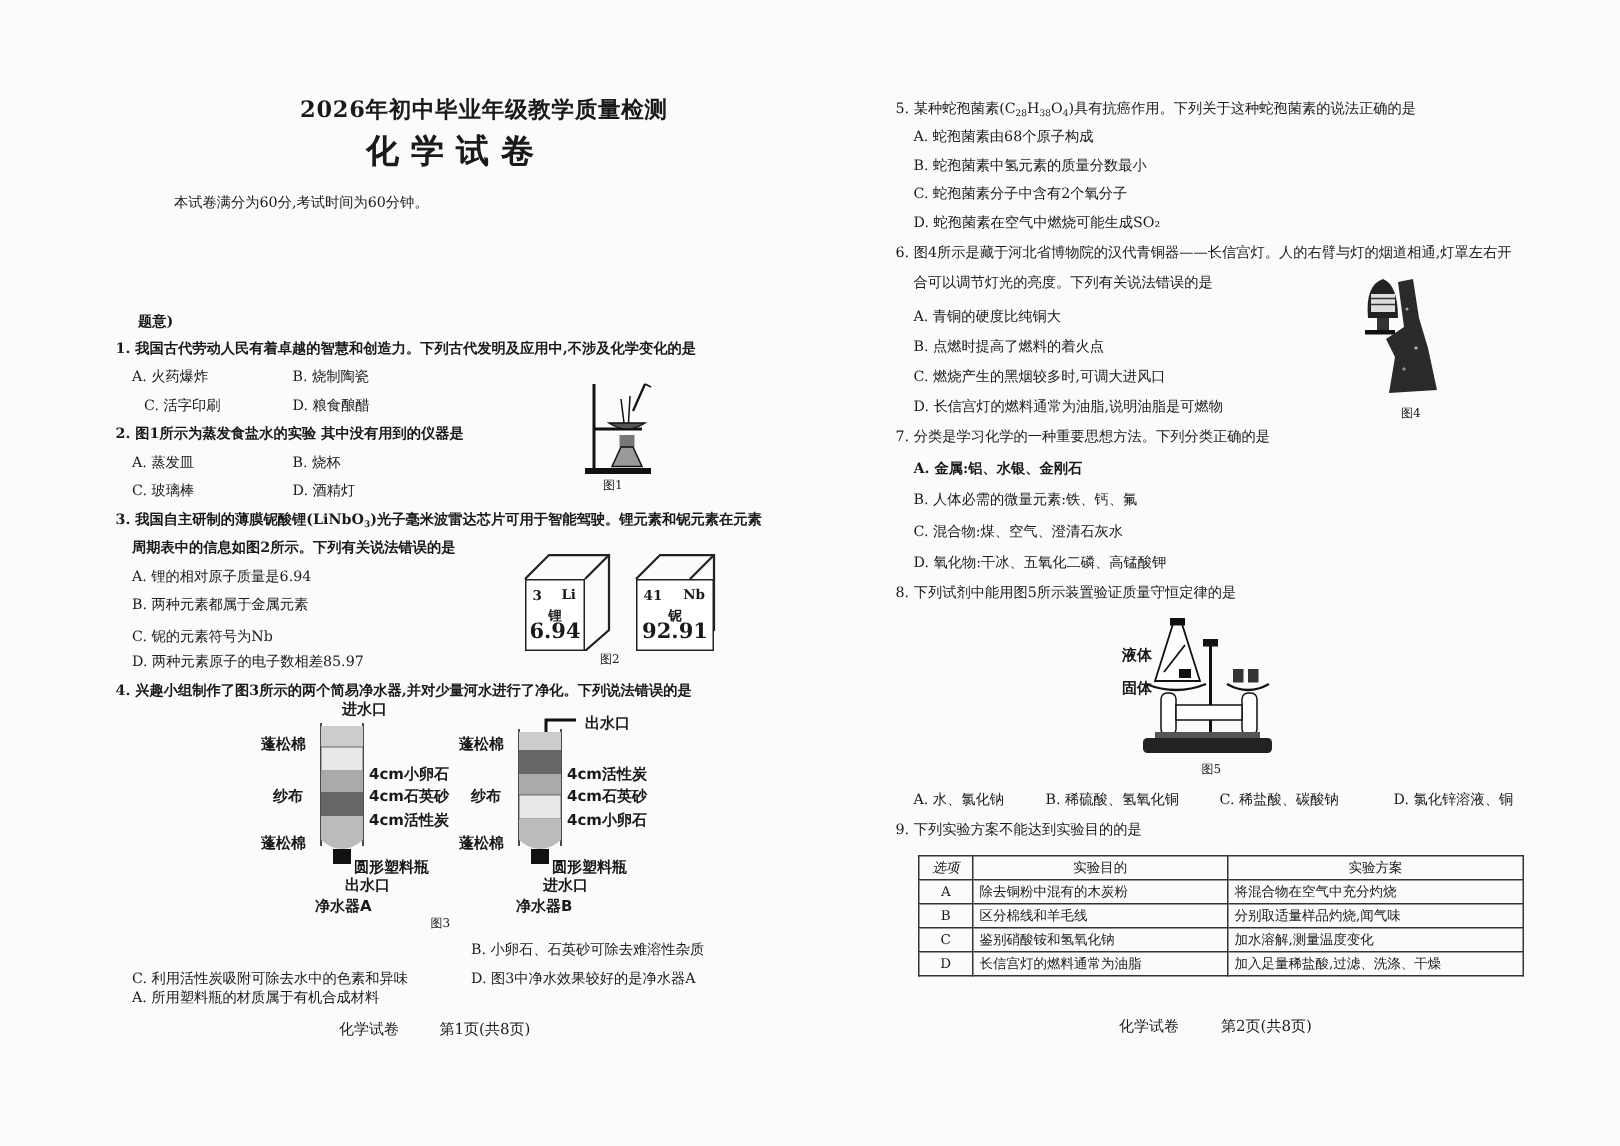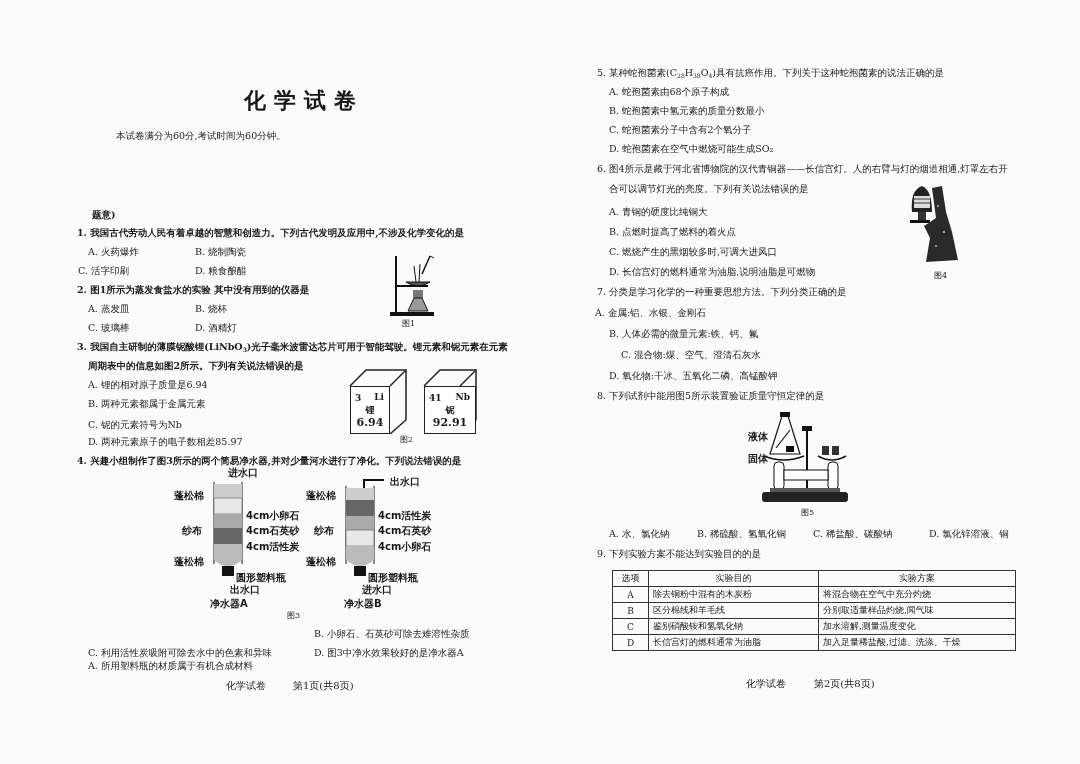--- a/index.html
+++ b/index.html
@@ -16,39 +16,40 @@
   .fig-cap { font-size: 8px; }
   .footer { font-size: 10px; }
   table.exp { border-collapse: collapse; font-size: 9px; position: absolute; }
   table.exp td, table.exp th { border: 1px solid #333; height: 16px; padding: 0 4px; font-weight: normal; }
   table.exp th { text-align: center; }
   table.exp td.opt { text-align: center; width: 36px; }
   .elcell { position: absolute; border: 1.5px solid #222; background: #fff; }
   .elcell .num { position: absolute; left: 4px; top: 6px; font-size: 9px; font-weight: bold; }
   .elcell .sym { position: absolute; right: 5px; top: 5px; font-size: 9px; font-weight: bold; margin-left: 44px; }
   .elcell .nm { position: absolute; left: 0; right: 0; top: 17px; text-align: center; font-size: 9px; font-weight: bold; }
-  .elcell .ms { position: absolute; left: 0; right: 0; bottom: 4px; text-align: center; font-size: 11px; font-weight: bold; }
+  .elcell .ms { position: absolute; left: 0; right: 0; bottom: 4px; text-align: center; font-size: 14px; font-weight: bold; }
   .lbl { font-family: "DejaVu Sans", sans-serif; font-size: 10px; font-weight: bold; }
   .sub { font-size: 6px; vertical-align: -2px; }
 </style>
 </head>
 <body>
 
 <div class="page left">
 
+  <div class="abs hdr1" style="left:200px; top:64px;">2026年初中毕业年级教学质量检测</div>
   <div class="abs hdr2" style="left:244px; top:86px;">化学试卷</div>
 
   <div class="abs t" style="left:116px; top:130px;">本试卷满分为60分,考试时间为60分钟。</div>
 
   <div class="abs t bold" style="left:92px; top:209px;">题意)</div>
 
   <div class="abs t bold" style="left:77px; top:227px;">1. 我国古代劳动人民有着卓越的智慧和创造力。下列古代发明及应用中,不涉及化学变化的是</div>
   <div class="abs t" style="left:88px; top:246px;">A. 火药爆炸</div>
   <div class="abs t" style="left:195px; top:246px;">B. 烧制陶瓷</div>
-  <div class="abs t" style="left:78px; top:265px;">C. 活字印刷</div>
+  <div class="abs t" style="left:96px; top:265px;">C. 活字印刷</div>
   <div class="abs t" style="left:195px; top:265px;">D. 粮食酿醋</div>
 
   <div class="abs t bold" style="left:77px; top:284px;">2. 图1所示为蒸发食盐水的实验 其中没有用到的仪器是</div>
   <div class="abs t" style="left:88px; top:303px;">A. 蒸发皿</div>
   <div class="abs t" style="left:195px; top:303px;">B. 烧杯</div>
   <div class="abs t" style="left:88px; top:322px;">C. 玻璃棒</div>
   <div class="abs t" style="left:195px; top:322px;">D. 酒精灯</div>
 
   <svg class="abs" style="left:388px; top:254px;" width="52" height="64">
     <line x1="8" y1="2" x2="8" y2="60" stroke="#111" stroke-width="2"></line>
@@ -173,23 +174,23 @@
     <rect x="4" y="38" width="20" height="3" fill="#111"></rect>
     <rect x="12" y="30" width="8" height="8" fill="#333"></rect>
     <path d="M26 6 L36 4 L40 30 L46 50 L52 78 L20 80 L24 56 L18 44 L30 36 Z" fill="#2a2a2a"></path>
     <circle cx="32" cy="24" r="1" fill="#aaa"></circle>
     <circle cx="38" cy="50" r="1.2" fill="#aaa"></circle>
     <circle cx="30" cy="64" r="1.2" fill="#888"></circle>
   </svg>
   <div class="abs fig-cap" style="left:374px; top:270px;">图4</div>
 
   <div class="abs t" style="left:37px; top:286px;">7. 分类是学习化学的一种重要思想方法。下列分类正确的是</div>
-  <div class="abs t" style="left:35px; top:307px;">A. 金属:铝、水银、金刚石</div>
+  <div class="abs t" style="left:49px; top:307px;font-weight:bold;">A. 金属:铝、水银、金刚石</div>
   <div class="abs t" style="left:49px; top:328px;">B. 人体必需的微量元素:铁、钙、氟</div>
-  <div class="abs t" style="left:49px; top:349px;margin-left:12px;">C. 混合物:煤、空气、澄清石灰水</div>
+  <div class="abs t" style="left:49px; top:349px;">C. 混合物:煤、空气、澄清石灰水</div>
   <div class="abs t" style="left:49px; top:370px;">D. 氧化物:干冰、五氧化二磷、高锰酸钾</div>
 
   <div class="abs t" style="left:37px; top:390px;">8. 下列试剂中能用图5所示装置验证质量守恒定律的是</div>
 
   <svg class="abs" style="left:200px; top:412px;" width="90" height="92">
     <path d="M10 42 L22 4 L28 4 L40 42 Z" fill="#fff" stroke="#111" stroke-width="1.2"></path>
     <rect x="20" y="0" width="10" height="5" fill="#111"></rect>
     <line x1="16" y1="36" x2="30" y2="18" stroke="#111" stroke-width="1.2"></line>
     <rect x="26" y="34" width="8" height="6" fill="#111"></rect>
     <path d="M4 44 Q24 52 44 44" fill="none" stroke="#111" stroke-width="1.5"></path>
@@ -211,21 +212,21 @@
   <div class="abs t" style="left:49px; top:528px;">A. 水、氯化钠</div>
   <div class="abs t" style="left:137px; top:528px;">B. 稀硫酸、氢氧化铜</div>
   <div class="abs t" style="left:253px; top:528px;">C. 稀盐酸、碳酸钠</div>
   <div class="abs t" style="left:369px; top:528px;">D. 氯化锌溶液、铜</div>
 
   <div class="abs t" style="left:37px; top:548px;">9. 下列实验方案不能达到实验目的的是</div>
 
   <table class="exp" style="left:52px; top:570px; width:404px;">
     <thead>
       <tr>
-        <th style="width:36px;">选项</th>
+        <th style="width:36px;font-style:italic;">选项</th>
         <th style="width:170px;">实验目的</th>
         <th>实验方案</th>
       </tr>
     </thead>
     <tbody>
       <tr>
         <td class="opt">A</td>
         <td>除去铜粉中混有的木炭粉</td>
         <td>将混合物在空气中充分灼烧</td>
       </tr>

